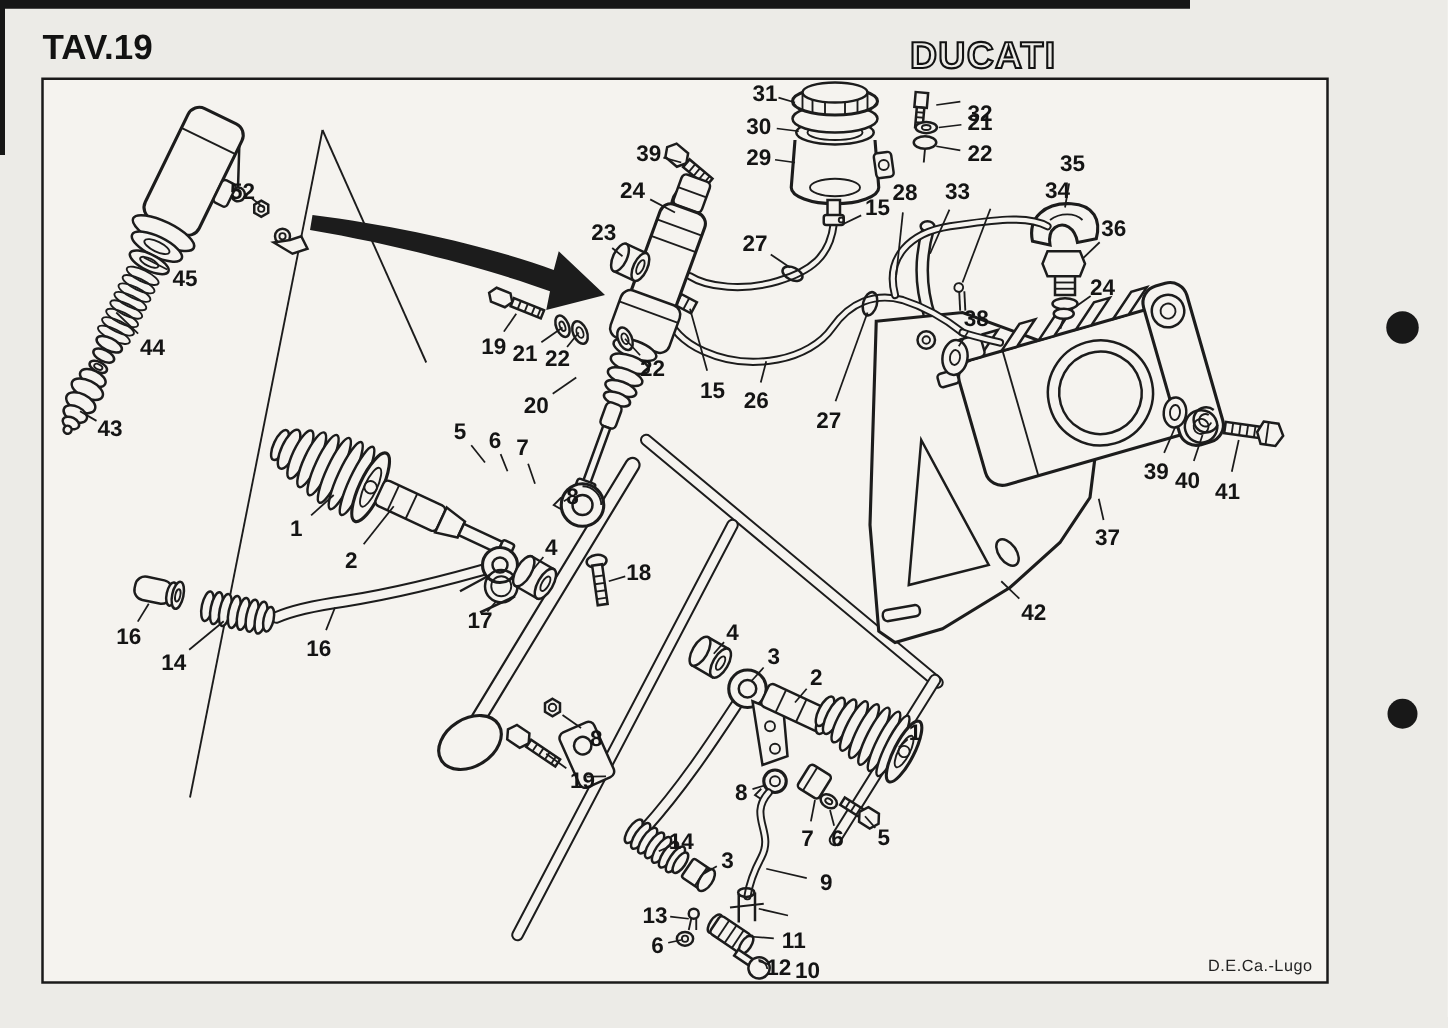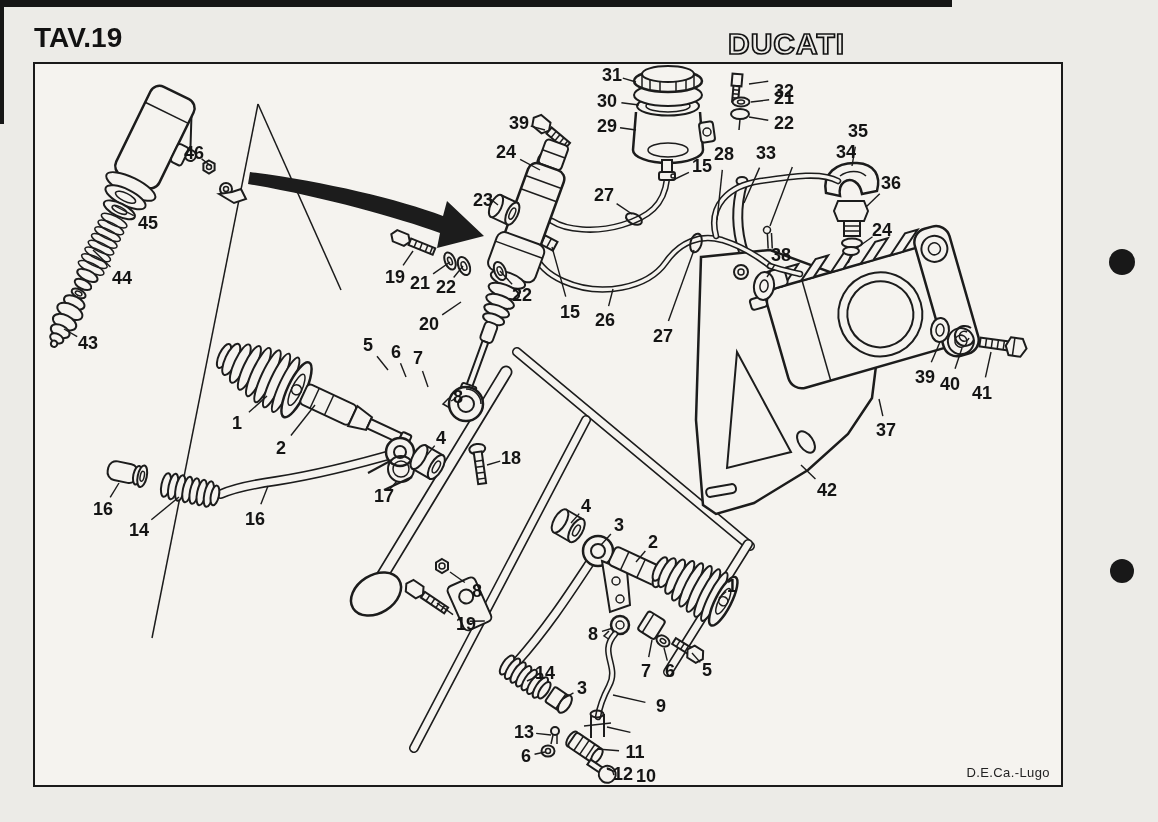--- a/index.html
+++ b/index.html
@@ -562,37 +562,37 @@
     <div class="part-label" style="left: 784px; top: 79px; margin-top: 12px;">32</div>
     <div class="part-label" style="left: 784px; top: 98px;">21</div>
     <div class="part-label" style="left: 784px; top: 123px;">22</div>
     <div class="part-label" style="left: 519px; top: 123px;">39</div>
     <div class="part-label" style="left: 506px; top: 152px;">24</div>
     <div class="part-label" style="left: 702px; top: 166px;">15</div>
     <div class="part-label" style="left: 724px; top: 154px;">28</div>
     <div class="part-label" style="left: 766px; top: 153px;">33</div>
     <div class="part-label" style="left: 846px; top: 152px;">34</div>
     <div class="part-label" style="left: 858px; top: 131px;">35</div>
-    <div class="part-label" style="left: 483px; top: 200px;">23</div>
+    <div class="part-label" style="left: 483px; top: 186px;">23</div>
     <div class="part-label" style="left: 604px; top: 195px;">27</div>
     <div class="part-label" style="left: 891px; top: 183px;">36</div>
     <div class="part-label" style="left: 882px; top: 230px;">24</div>
     <div class="part-label" style="left: 395px; top: 277px;">19</div>
     <div class="part-label" style="left: 420px; top: 283px;">21</div>
     <div class="part-label" style="left: 446px; top: 287px;">22</div>
     <div class="part-label" style="left: 522px; top: 295px;">22</div>
     <div class="part-label" style="left: 781px; top: 255px;">38</div>
     <div class="part-label" style="left: 570px; top: 312px;">15</div>
     <div class="part-label" style="left: 605px; top: 320px;">26</div>
     <div class="part-label" style="left: 663px; top: 336px;">27</div>
     <div class="part-label" style="left: 429px; top: 324px;">20</div>
     <div class="part-label" style="left: 88px; top: 343px;">43</div>
     <div class="part-label" style="left: 122px; top: 278px;">44</div>
     <div class="part-label" style="left: 148px; top: 223px;">45</div>
-    <div class="part-label" style="left: 194px; top: 153px;">46</div>
+    <div class="part-label" style="left: 194px; top: 153px;">52</div>
     <div class="part-label" style="left: 368px; top: 345px;">5</div>
     <div class="part-label" style="left: 396px; top: 352px;">6</div>
     <div class="part-label" style="left: 418px; top: 358px;">7</div>
     <div class="part-label" style="left: 458px; top: 397px;">8</div>
     <div class="part-label" style="left: 237px; top: 423px;">1</div>
     <div class="part-label" style="left: 281px; top: 448px;">2</div>
     <div class="part-label" style="left: 925px; top: 377px;">39</div>
     <div class="part-label" style="left: 950px; top: 384px;">40</div>
     <div class="part-label" style="left: 982px; top: 393px;">41</div>
     <div class="part-label" style="left: 886px; top: 430px;">37</div>

